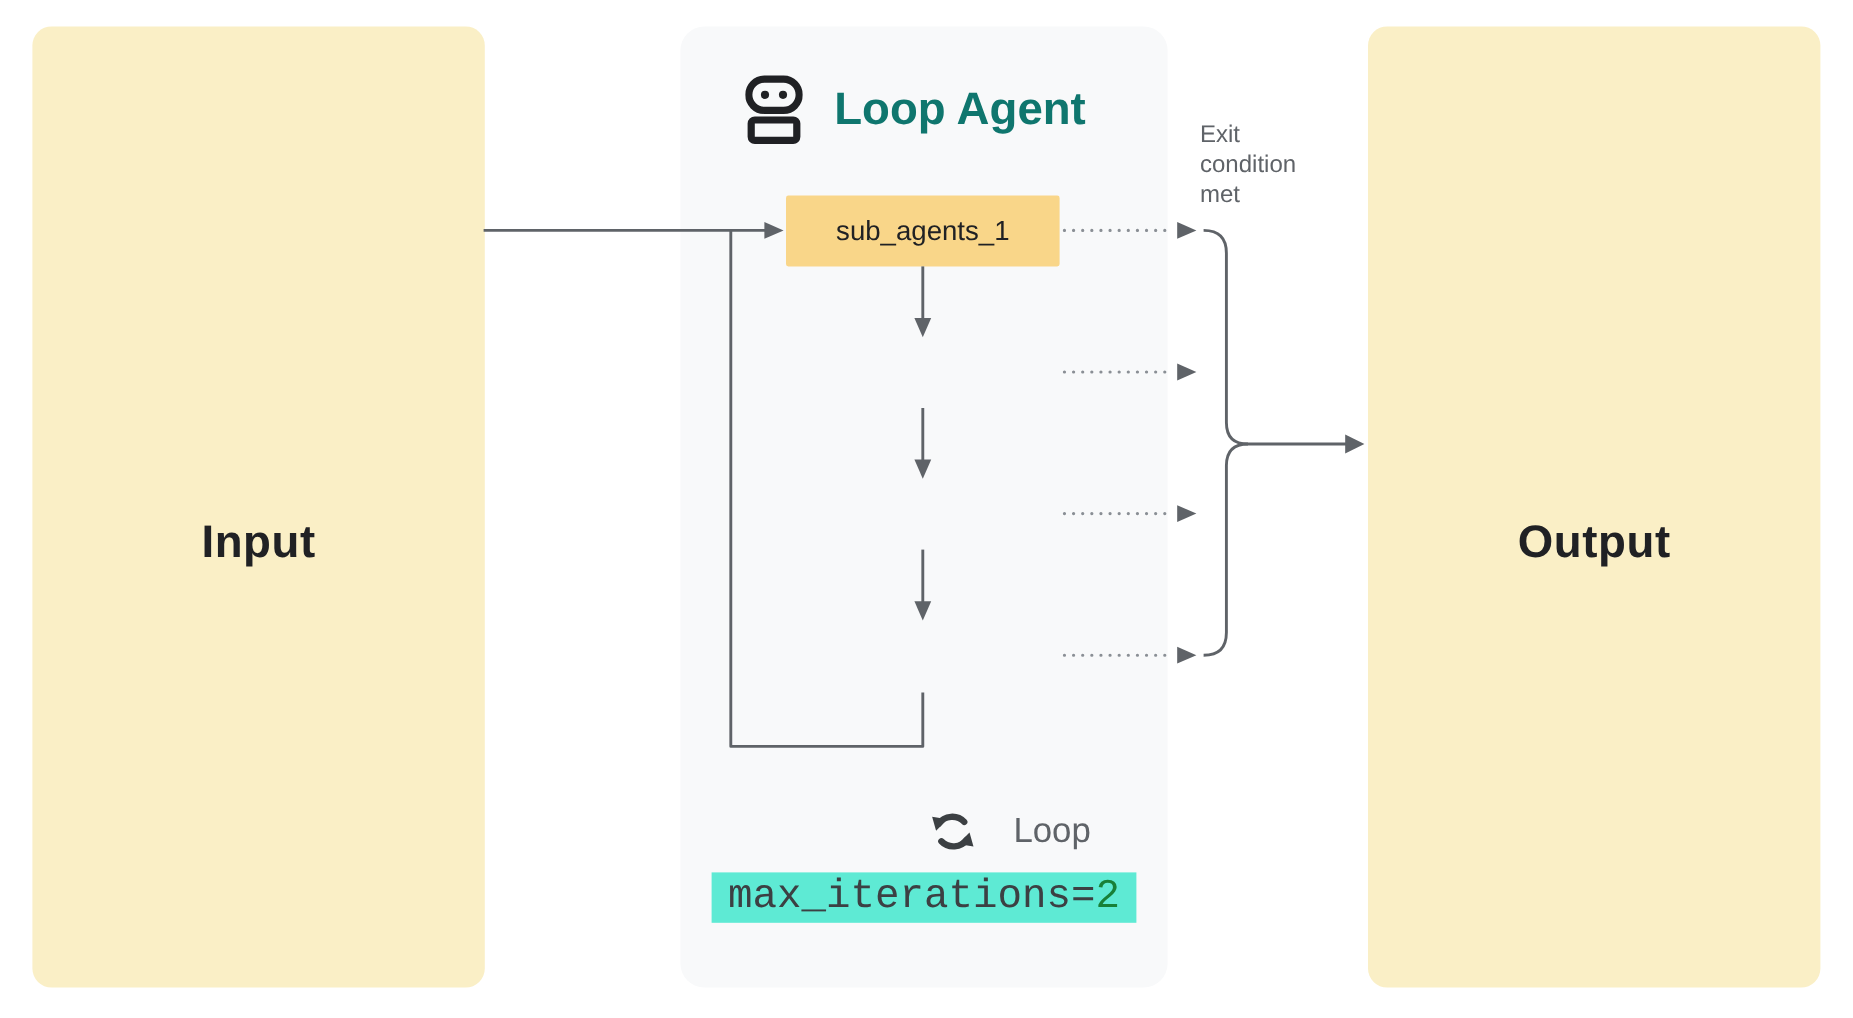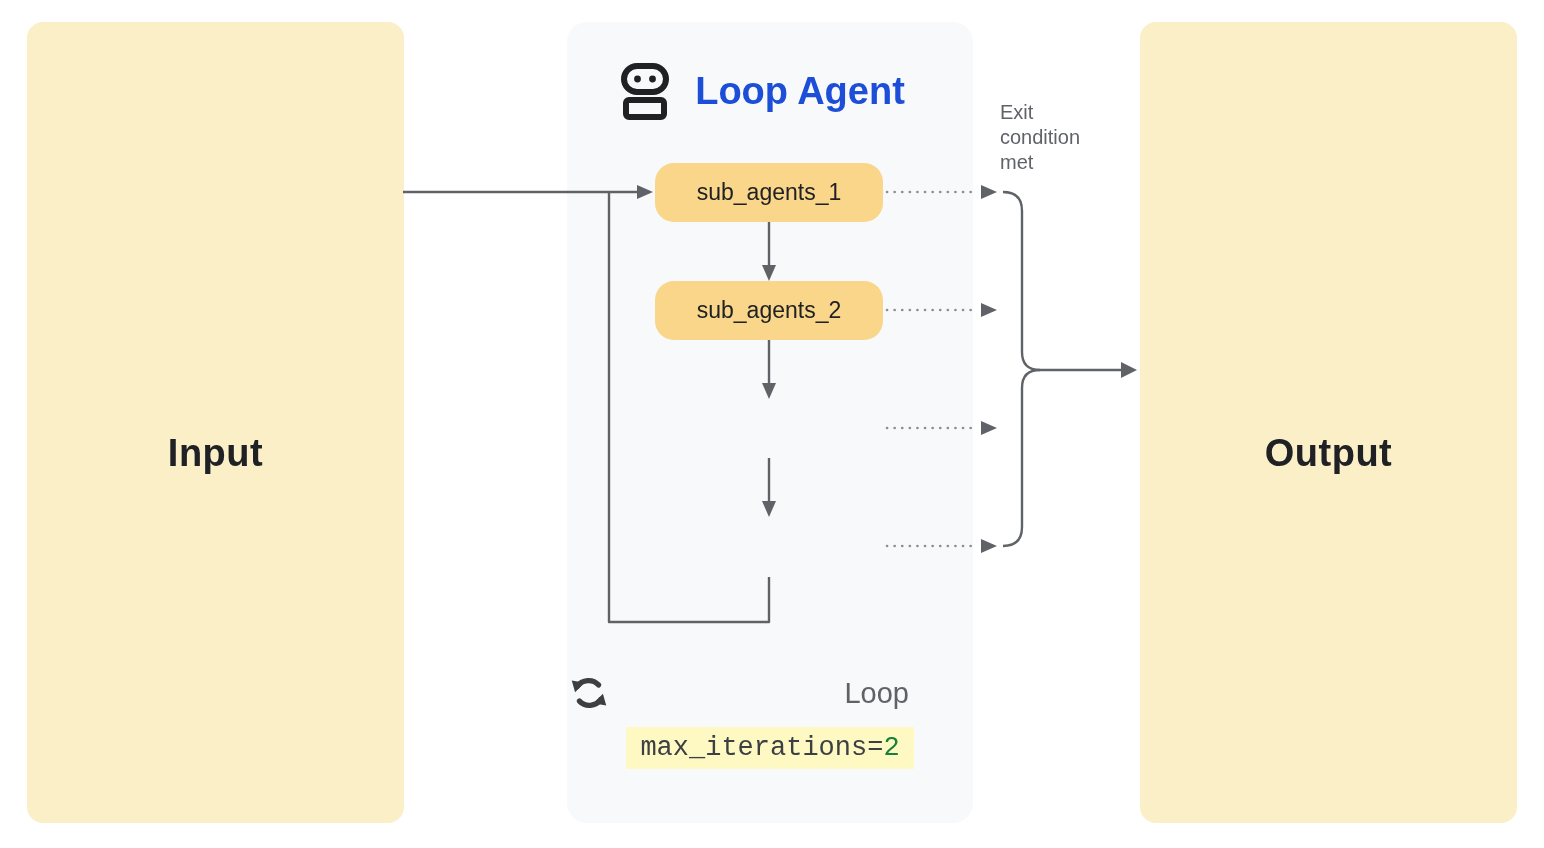--- a/index.html
+++ b/index.html
@@ -56,69 +56,69 @@
     display: flex;
     align-items: center;
     justify-content: center;
     gap: 26px;
     padding-right: 14px;
     box-sizing: border-box;
   }
   #loop-agent-title {
     font-size: 38px;
     font-weight: 700;
-    color: #1d4ed8;
+    color: #0f766e;
     white-space: nowrap;
   }
   
   .sub-agent {
     position: absolute;
     left: 655px;
     width: 228px;
     height: 59px;
     background: #F9D689;
-    border-radius: 19px;
+    border-radius: 2px;
     display: flex;
     align-items: center;
     justify-content: center;
     font-size: 23px;
     color: #202124;
   }
   
   #loop-row {
     position: absolute;
     left: 567px;
     top: 668px;
     width: 406px;
     height: 50px;
     display: flex;
     align-items: center;
-    justify-content: space-between;
+    justify-content: flex-end;
     gap: 28px;
     padding-right: 64px;
     box-sizing: border-box;
   }
   #loop-label {
     font-size: 29px;
     color: #5F6368;
     white-space: nowrap;
   }
   #code-row {
     position: absolute;
     left: 567px;
     top: 727px;
     width: 406px;
     display: flex;
     justify-content: center;
   }
   #code-chip {
-    background: #fef9c3;
+    background: #5eead4;
     padding: 3px 14px;
     font-family: "Liberation Mono", "DejaVu Sans Mono", monospace;
-    font-size: 27px;
+    font-size: 34px;
     line-height: 36px;
     color: #3C4043;
     white-space: nowrap;
   }
   #code-chip .code-value { color: #188038; }
   
   #exit-condition-label {
     position: absolute;
     left: 1000px;
     top: 100px;
@@ -168,23 +168,20 @@
         <circle class="icon-fill" cx="31.5" cy="17" r="3.4"></circle>
         <rect class="icon-stroke" x="5" y="38" width="38" height="17" rx="3"></rect>
       </svg>
     </span>
     <span id="loop-agent-title">Loop Agent</span>
   </div>
 
   <div class="sub-agent" style="top:163px">
     <span>sub_agents_1</span>
   </div>
-  <div class="sub-agent" style="top:281px">
-    <span>sub_agents_2</span>
-  </div>
 
   <div id="loop-row">
     <span style="display:inline-flex;">
       <svg width="44" height="44" viewBox="0 0 24 24" aria-hidden="true">
         <path class="loop-icon-stroke" d="M17.2 7.6 A7.2 6.6 0 0 0 5.6 8.4"></path>
         <path class="loop-icon-stroke" d="M6.8 16.4 A7.2 6.6 0 0 0 18.4 15.6"></path>
         <polygon class="loop-icon-fill" points="2.6,5.2 9.6,6.4 4.4,11.6"></polygon>
         <polygon class="loop-icon-fill" points="21.4,18.8 14.4,17.6 19.6,12.4"></polygon>
       </svg>
     </span>

